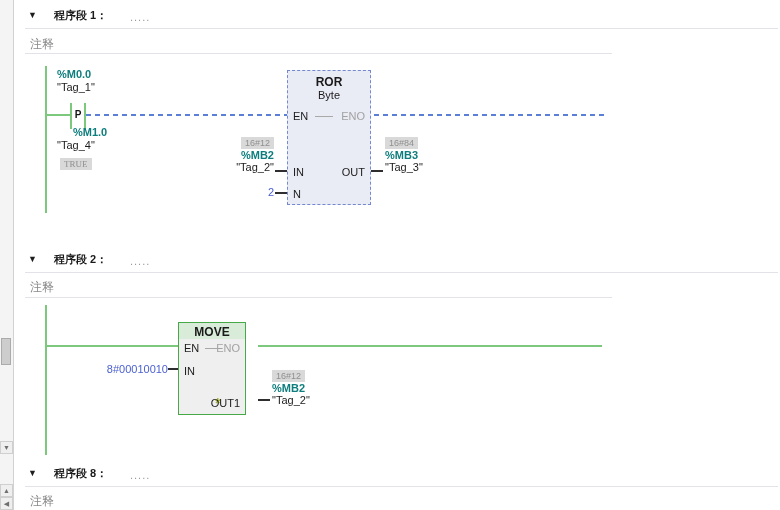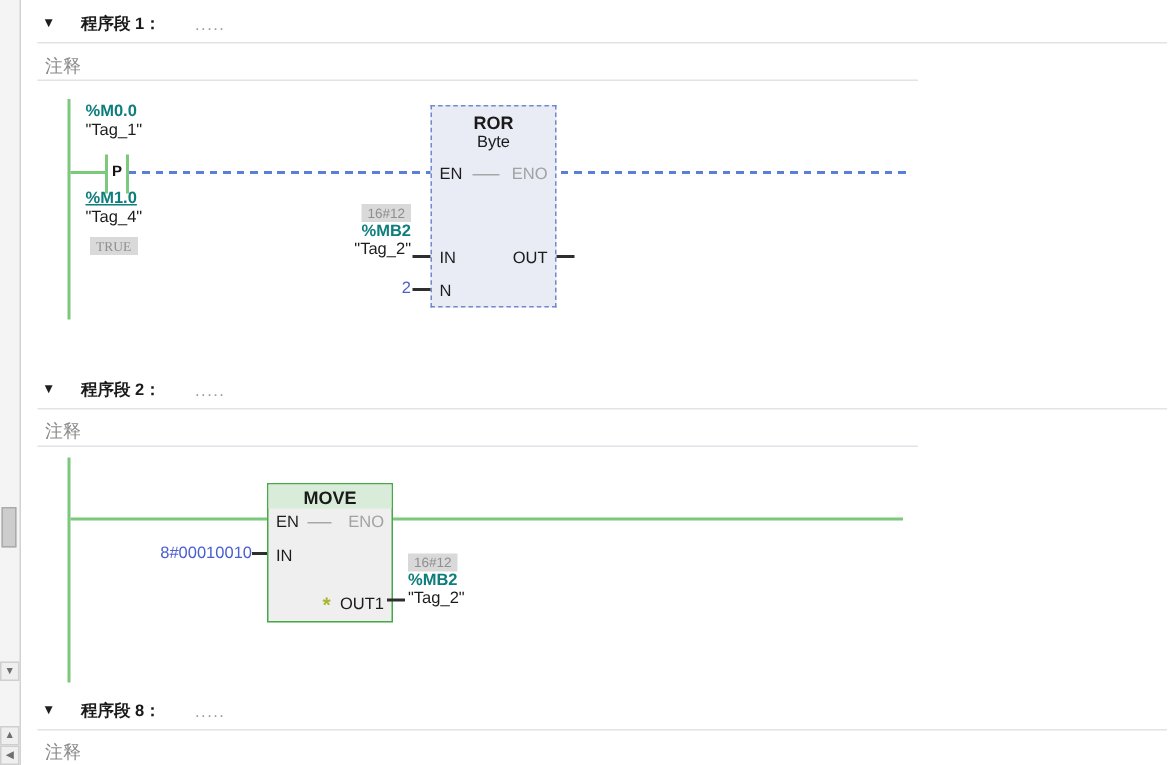--- a/index.html
+++ b/index.html
@@ -82,21 +82,21 @@
 
   <div class="abs rail" style="left:45px;top:66px;height:147px;"></div>
   <div class="abs hwire" style="left:47px;top:114px;width:23px;"></div>
   <div class="abs dashed-wire" style="left:86px;top:114px;width:518px;"></div>
 
   <div class="abs tag-addr" style="left:57px;top:68px;">%M0.0</div>
   <div class="abs tag-name" style="left:57px;top:81px;">"Tag_1"</div>
   <div class="abs cbar" style="left:70px;top:103px;height:26px;"></div>
   <div class="abs cbar" style="left:84px;top:103px;height:26px;"></div>
   <div class="abs contact-p" style="left:70px;top:109px;width:16px;">P</div>
-  <div class="abs tag-addr" style="left:57px;top:126px;text-decoration:underline;">%M1.0</div>
+  <div class="abs tag-addr" style="left:73px;top:126px;">%M1.0</div>
   <div class="abs tag-name" style="left:57px;top:139px;">"Tag_4"</div>
   <span class="abs monitor" style="left:60px;top:158px;font-family:Liberation Serif, serif;">TRUE</span>
 
   <div class="abs block ror" style="left:287px;top:70px;width:84px;height:135px;">
     <div class="abs block-title" style="top:4px;">ROR</div>
     <div class="abs block-sub" style="top:18px;">Byte</div>
     <div class="abs pin" style="left:5px;top:39px;">EN</div>
     <div class="abs pin-dash" style="left:27px;top:45px;width:18px;"></div>
     <div class="abs pin pin-gray" style="right:5px;top:39px;">ENO</div>
     <div class="abs pin" style="left:5px;top:95px;">IN</div>
@@ -108,35 +108,40 @@
     <div><span class="monitor">16#12</span></div>
     <div class="tag-addr">%MB2</div>
     <div class="tag-name">"Tag_2"</div>
   </div>
   <div class="abs stub" style="left:275px;top:170px;width:12px;"></div>
 
   <div class="abs const stack-r" style="left:174px;top:186px;width:100px;">2</div>
   <div class="abs stub" style="left:275px;top:192px;width:12px;"></div>
 
   <div class="abs stub" style="left:371px;top:170px;width:12px;"></div>
+  <div class="abs stack-l" style="left:385px;top:135px;width:100px;">
+    <div><span class="monitor">16#84</span></div>
+    <div class="tag-addr">%MB3</div>
+    <div class="tag-name">"Tag_3"</div>
+  </div>
 
   <div class="abs header" style="left:14px;top:248px;width:766px;">
     <span class="abs tri" style="left:14px;top:7px;">▼</span>
     <span class="abs net-title" style="left:40px;top:4px;">程序段 2：</span>
     <span class="abs net-dots" style="left:116px;top:7px;">.....</span>
   </div>
   <div class="abs sep" style="left:25px;top:272px;width:753px;"></div>
   <div class="abs comment" style="left:30px;top:279px;">注释</div>
   <div class="abs sep" style="left:25px;top:297px;width:587px;"></div>
 
   <div class="abs rail" style="left:45px;top:305px;height:150px;"></div>
   <div class="abs hwire" style="left:47px;top:345px;width:131px;"></div>
   <div class="abs hwire" style="left:258px;top:345px;width:344px;"></div>
 
-  <div class="abs block move" style="left:178px;top:322px;width:84px;height:93px;">
+  <div class="abs block move" style="left:178px;top:322px;width:68px;height:93px;">
     <div class="abs move-head"></div>
     <div class="abs block-title" style="top:2px;">MOVE</div>
     <div class="abs pin" style="left:5px;top:19px;">EN</div>
     <div class="abs pin-dash" style="left:26px;top:25px;width:16px;"></div>
     <div class="abs pin pin-gray" style="right:5px;top:19px;">ENO</div>
     <div class="abs pin" style="left:5px;top:42px;">IN</div>
     <span class="abs star" style="left:36px;top:75px;">*</span>
     <div class="abs pin" style="right:5px;top:74px;">OUT1</div>
   </div>
 

